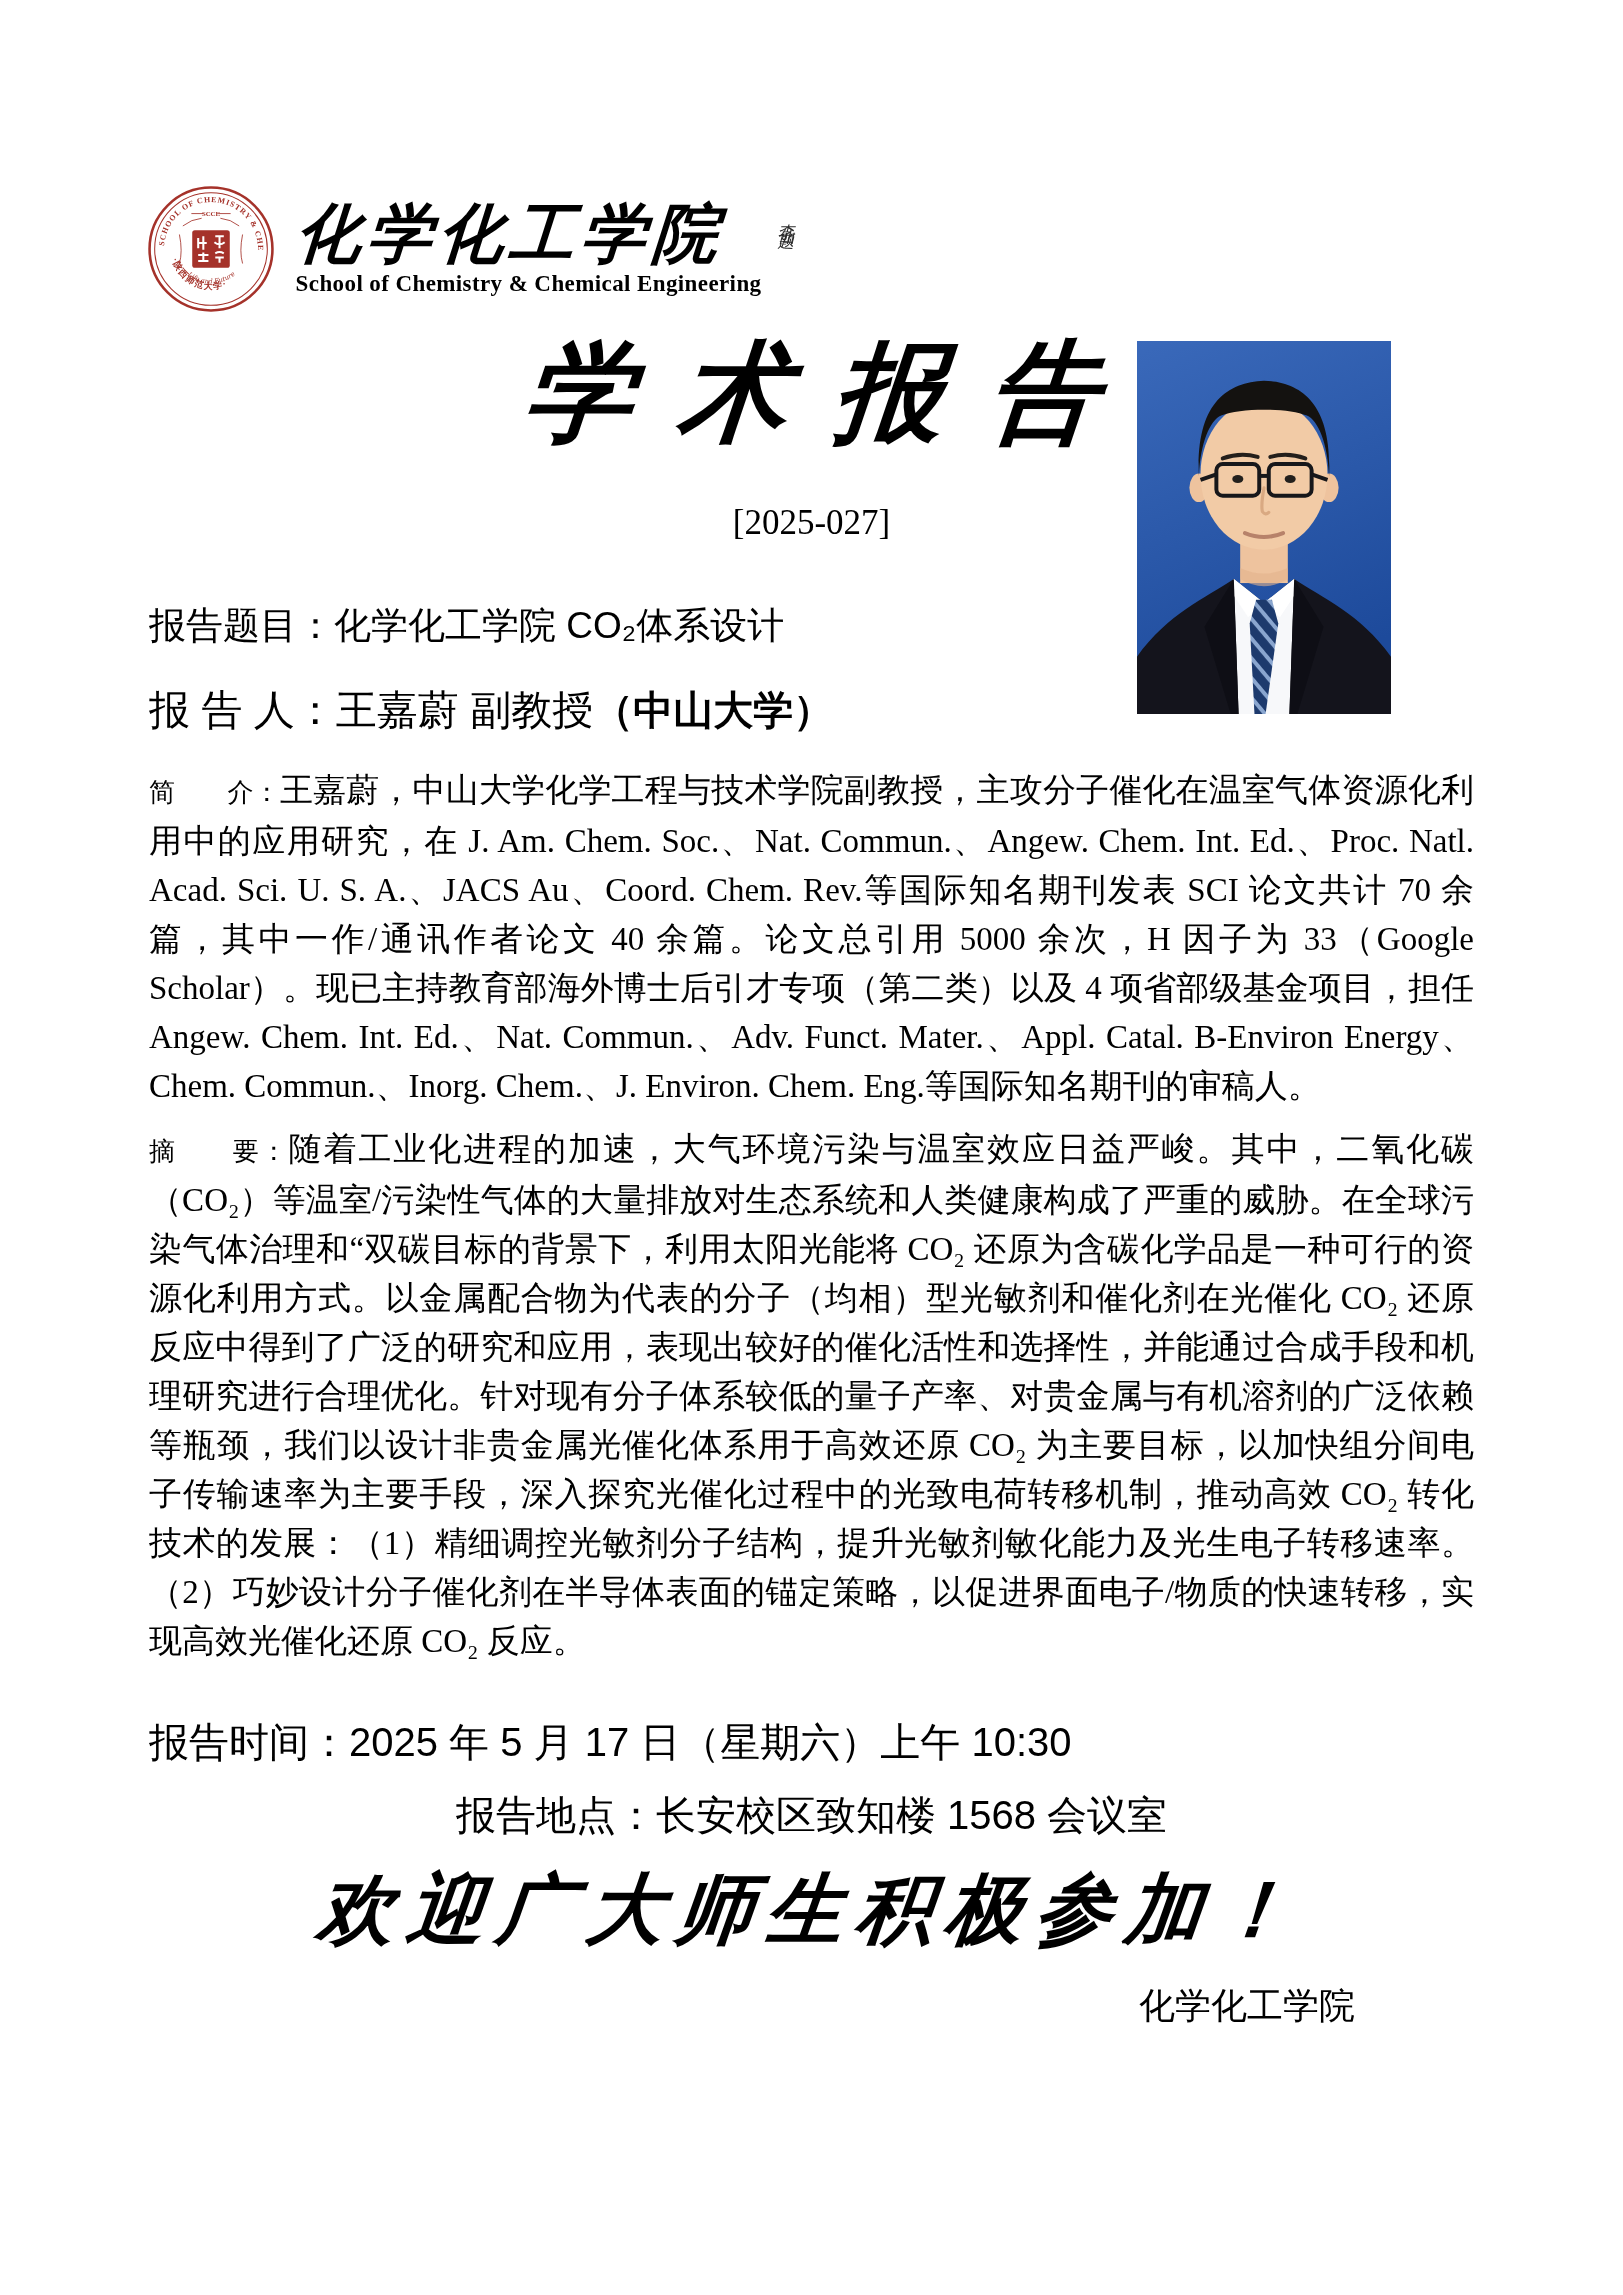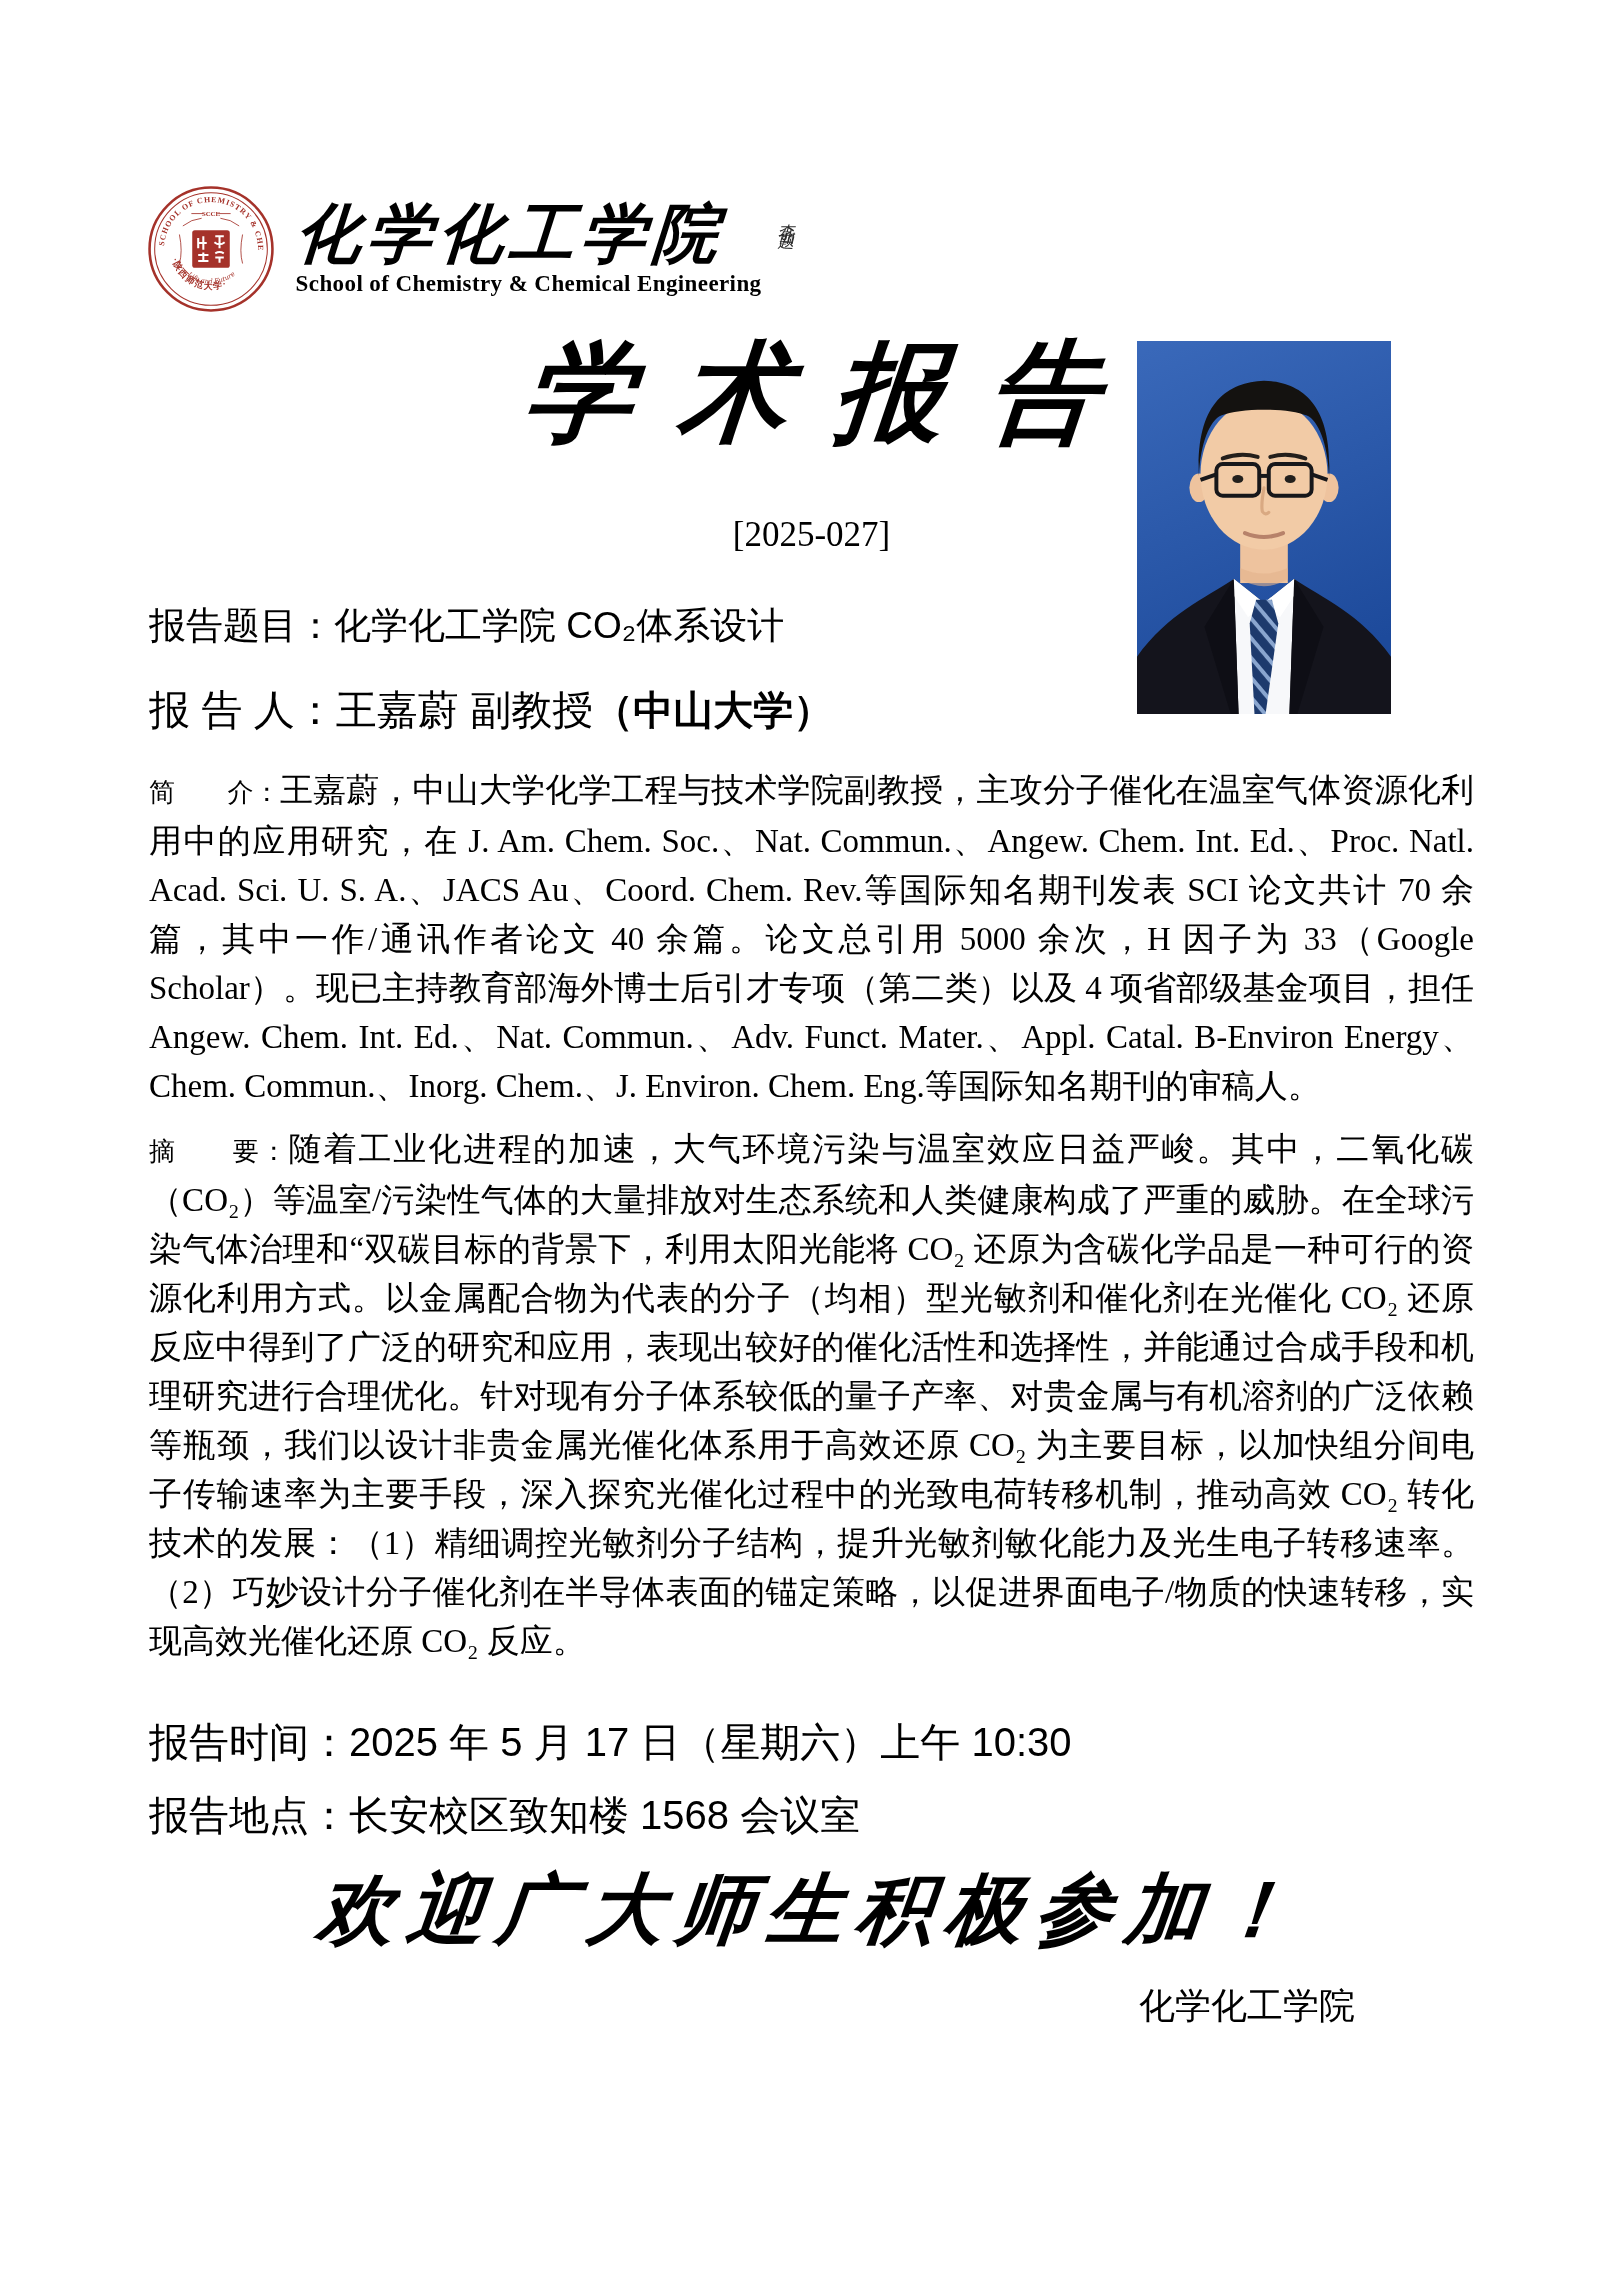--- a/index.html
+++ b/index.html
@@ -24,41 +24,41 @@
     font-size:16.6px;letter-spacing:4.8px;color:#2b2b2b;margin-left:12.7px;margin-top:25px;
   }
   
   .main-title{
     position:absolute;top:333px;left:0;width:100%;text-align:center;
     font-family:"DejaVu Serif",serif;font-style:italic;font-weight:900;
     font-size:109px;line-height:119px;letter-spacing:46px;text-indent:46px;
     transform:skewX(-5deg);
   }
   .serial{
-    position:absolute;top:514px;left:0;width:100%;text-align:center;
+    position:absolute;top:502px;left:0;width:100%;text-align:center;
     font-size:35px;line-height:41px;font-family:"Liberation Serif",serif;
   }
   
   .photo{position:absolute;left:1137px;top:341px;width:254px;height:373px;}
   .photo svg{display:block;width:100%;height:100%;}
   
   .content{position:absolute;left:149px;top:601px;width:1325px;}
   .hei{font-family:"Liberation Sans","DejaVu Sans",sans-serif;font-weight:400;}
   .row-title{font-size:37px;line-height:49px;margin-bottom:35px;}
   .row-speaker{font-size:41px;line-height:51px;margin-bottom:30px;}
   .affil{font-family:"Liberation Serif",serif;font-weight:700;font-size:40px;}
   .para{
     text-align:justify;font-size:33px;line-height:49px;
     font-family:"Liberation Serif",serif;
   }
   .para-label{font-size:26px;}
   .para+.para{margin-top:14.3px;}
   .it{}
   .sched{font-size:40px;line-height:49px;margin-top:52px;}
-  .sched.second{margin-top:24px;}
+  .sched.second{margin-top:24px;text-align:center;}
   .welcome{
     text-align:center;font-family:"DejaVu Serif",serif;font-style:italic;font-weight:900;
     font-size:77px;line-height:95px;letter-spacing:12.7px;margin-top:22px;
     transform:skewX(-6deg);
   }
   .signoff{
     text-align:right;padding-right:119px;font-size:36px;line-height:63px;margin-top:17.4px;
   }
 </style>
 </head>

